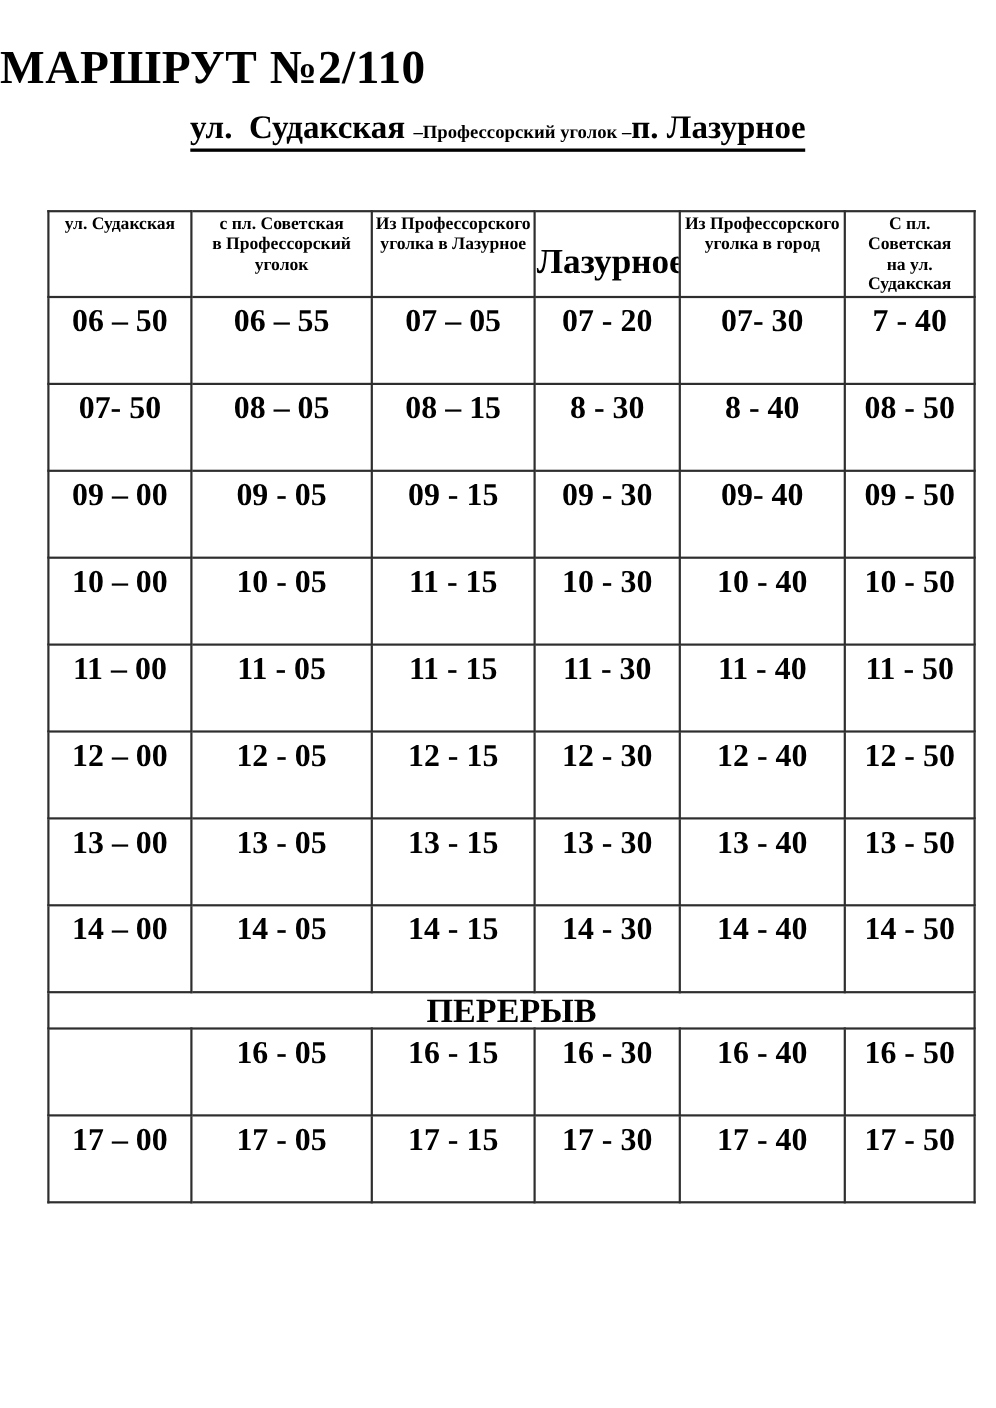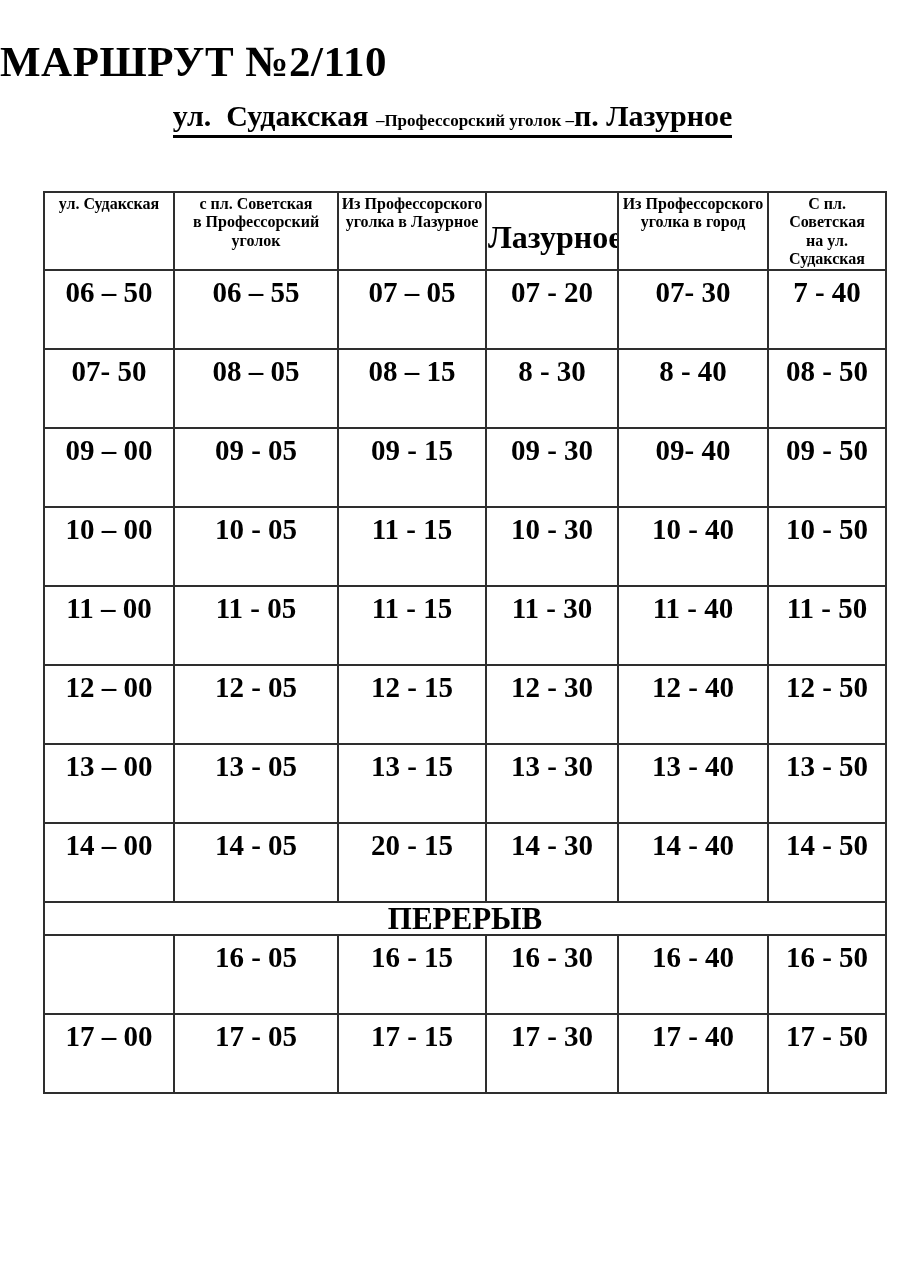--- a/index.html
+++ b/index.html
@@ -166,21 +166,21 @@
         <td>13 – 00</td>
         <td>13 - 05</td>
         <td>13 - 15</td>
         <td>13 - 30</td>
         <td>13 - 40</td>
         <td>13 - 50</td>
       </tr>
       <tr>
         <td>14 – 00</td>
         <td>14 - 05</td>
-        <td>20 - 15</td>
+        <td>14 - 15</td>
         <td>14 - 30</td>
         <td>14 - 40</td>
         <td>14 - 50</td>
       </tr>
       <tr>
         <td colspan="6" class="break-cell">ПЕРЕРЫВ</td>
       </tr>
       <tr>
         <td></td>
         <td>16 - 05</td>

